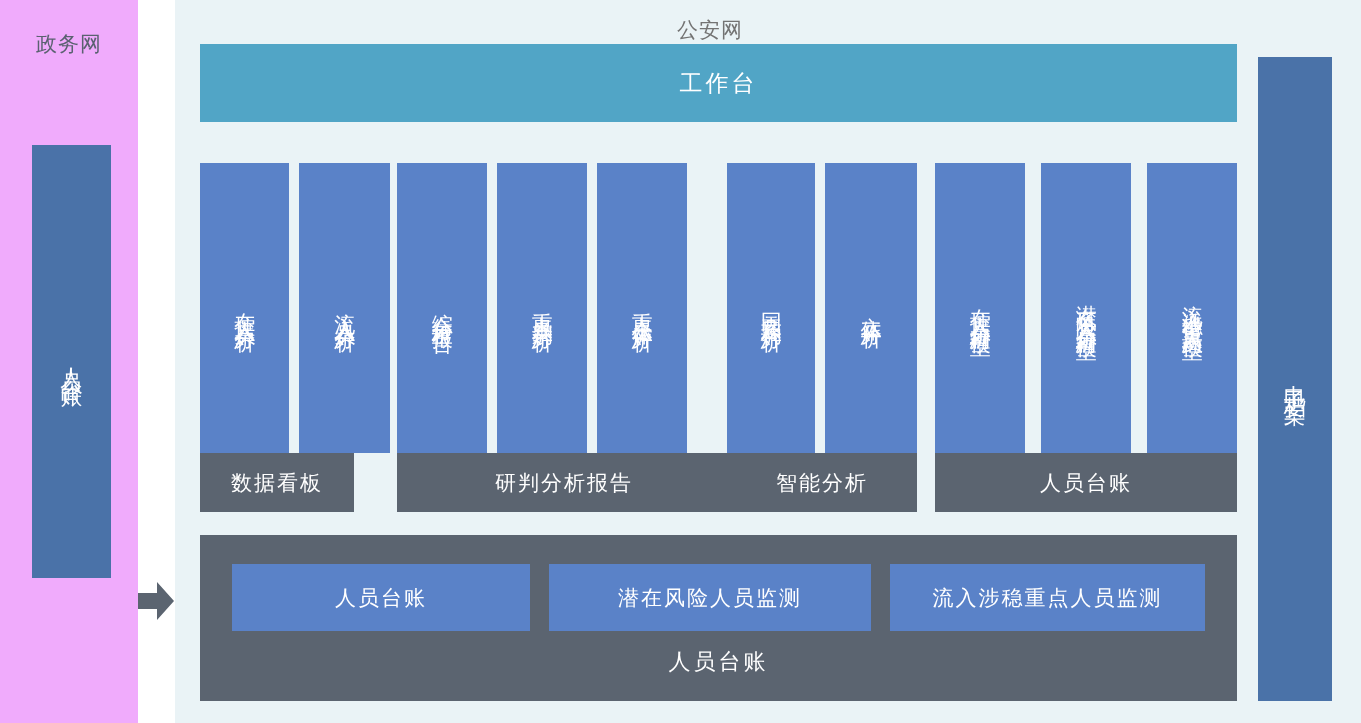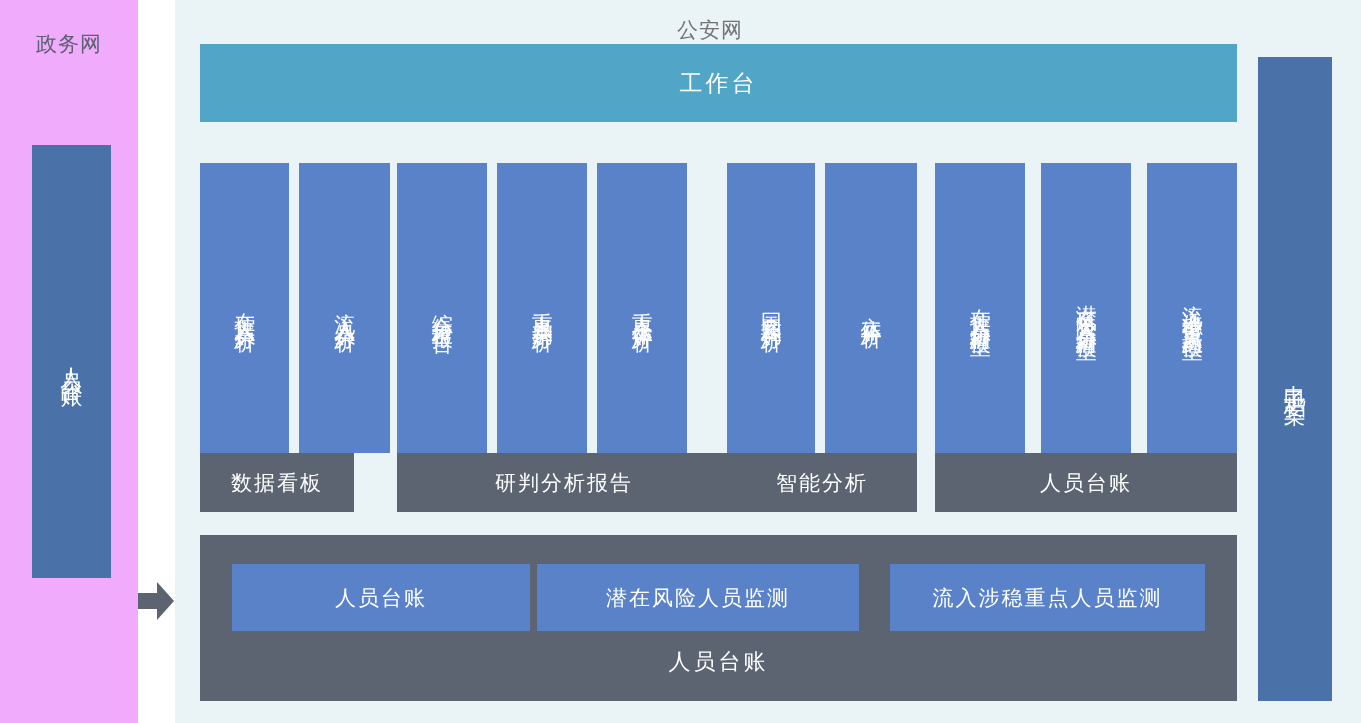--- a/index.html
+++ b/index.html
@@ -182,21 +182,21 @@
               <span class="v-text">流入涉稳重点人员模型</span>
             </div>
           </div>
           <div class="group-label">人员台账</div>
         </div>
       </div>
 
     <div class="bottom-band">
       <div class="bottom-buttons" id="bottom-buttons">
           <div class="bb" style="left: 32px; width: 298px;">人员台账</div>
-          <div class="bb" style="left: 337px; width: 322px;">潜在风险人员监测</div>
+          <div class="bb" style="left: 349px; width: 322px;">潜在风险人员监测</div>
           <div class="bb" style="left: 690px; width: 315px; font-family: Liberation Mono, monospace;">流入涉稳重点人员监测</div>
         </div>
       <div class="bottom-caption">人员台账</div>
     </div>
 
     <div class="v-panel right-panel">
       <span class="v-text">电子档案</span>
     </div>
 
   </div>

